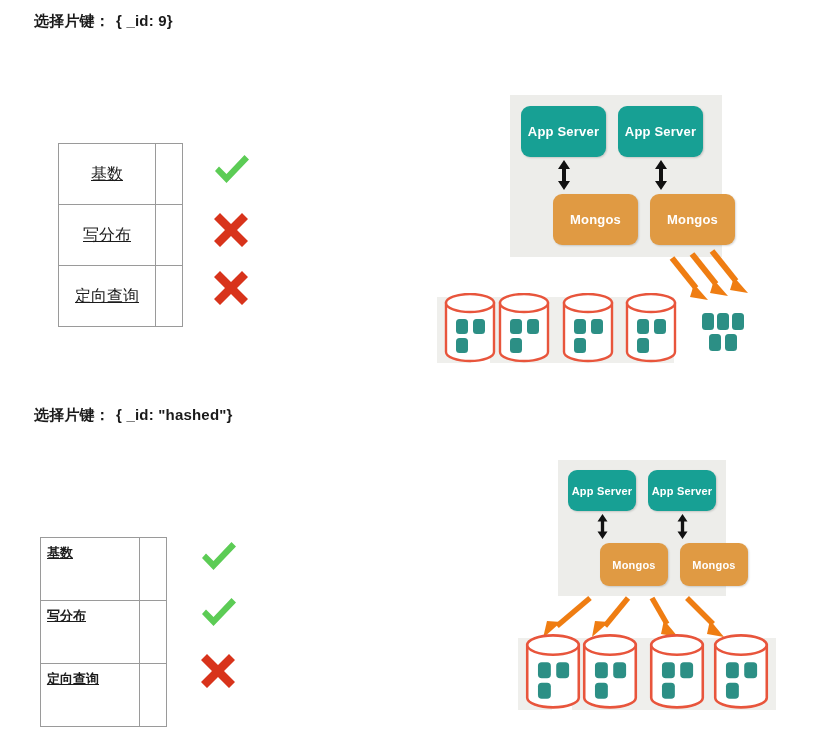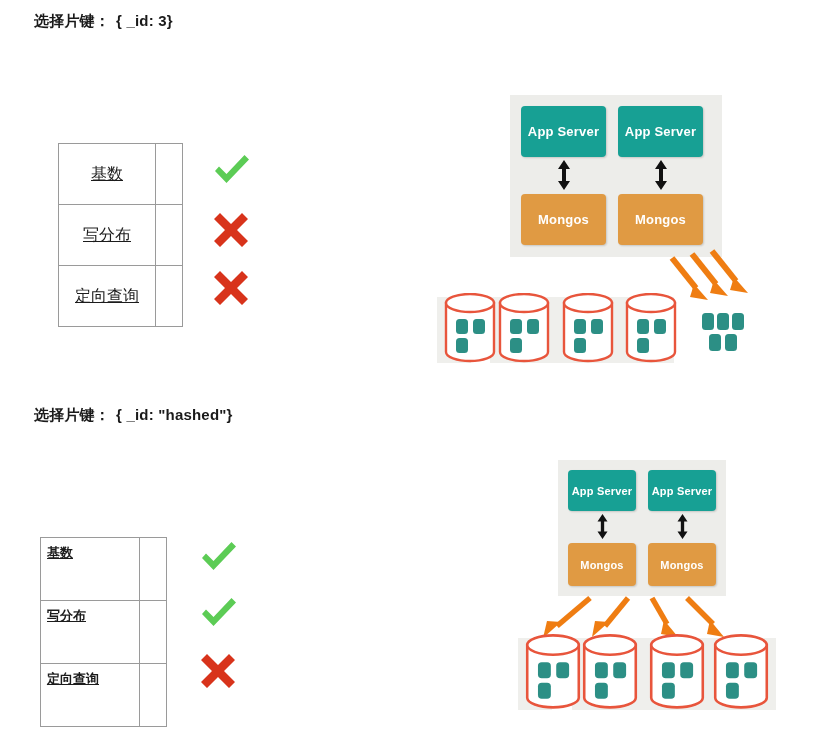--- a/index.html
+++ b/index.html
@@ -81,32 +81,32 @@
 
   
   .diagram { position: absolute; }
 
   .panel {
     position: absolute;
     background: #ededea;
   }
   .node {
     position: absolute;
-    border-radius: 4px;
+    border-radius: 9px;
     color: #ffffff;
     font-weight: bold;
     display: flex;
     align-items: center;
     justify-content: center;
     text-align: center;
     letter-spacing: 0.2px;
     box-shadow: 1px 1px 2px rgba(0,0,0,0.16);
   }
   .node.app    { background: #17a094; }
-  .node.mongos { background: #e09a43; }
+  .node.mongos { background: #e09a43; margin-left: 32px; }
 
   .dbl-arrow { position: absolute; }
   .dbl-arrow svg { display: block; }
 
   .shard-strip {
     position: absolute;
     background: #efefec;
   }
   .cyl { position: absolute; }
   .cyl svg { display: block; }
@@ -114,21 +114,21 @@
   .chunk-cluster { position: absolute; }
   .chunk-cluster svg { display: block; }
 
   .orange-arrows { position: absolute; }
   .orange-arrows svg { display: block; overflow: visible; }
 </style>
 </head>
 <body>
 
 <div class="heading" id="heading-1">
-  <span class="hk">选择片键：</span><span class="hv">{ _id: 3}</span>
+  <span class="hk">选择片键：</span><span class="hv">{ _id: 9}</span>
 </div>
 
 <table class="cmp-table" id="table-1">
   <tbody>
     <tr>
       <td class="lbl">基数</td>
       <td class="spacer"></td>
     </tr>
     <tr>
       <td class="lbl">写分布</td>

